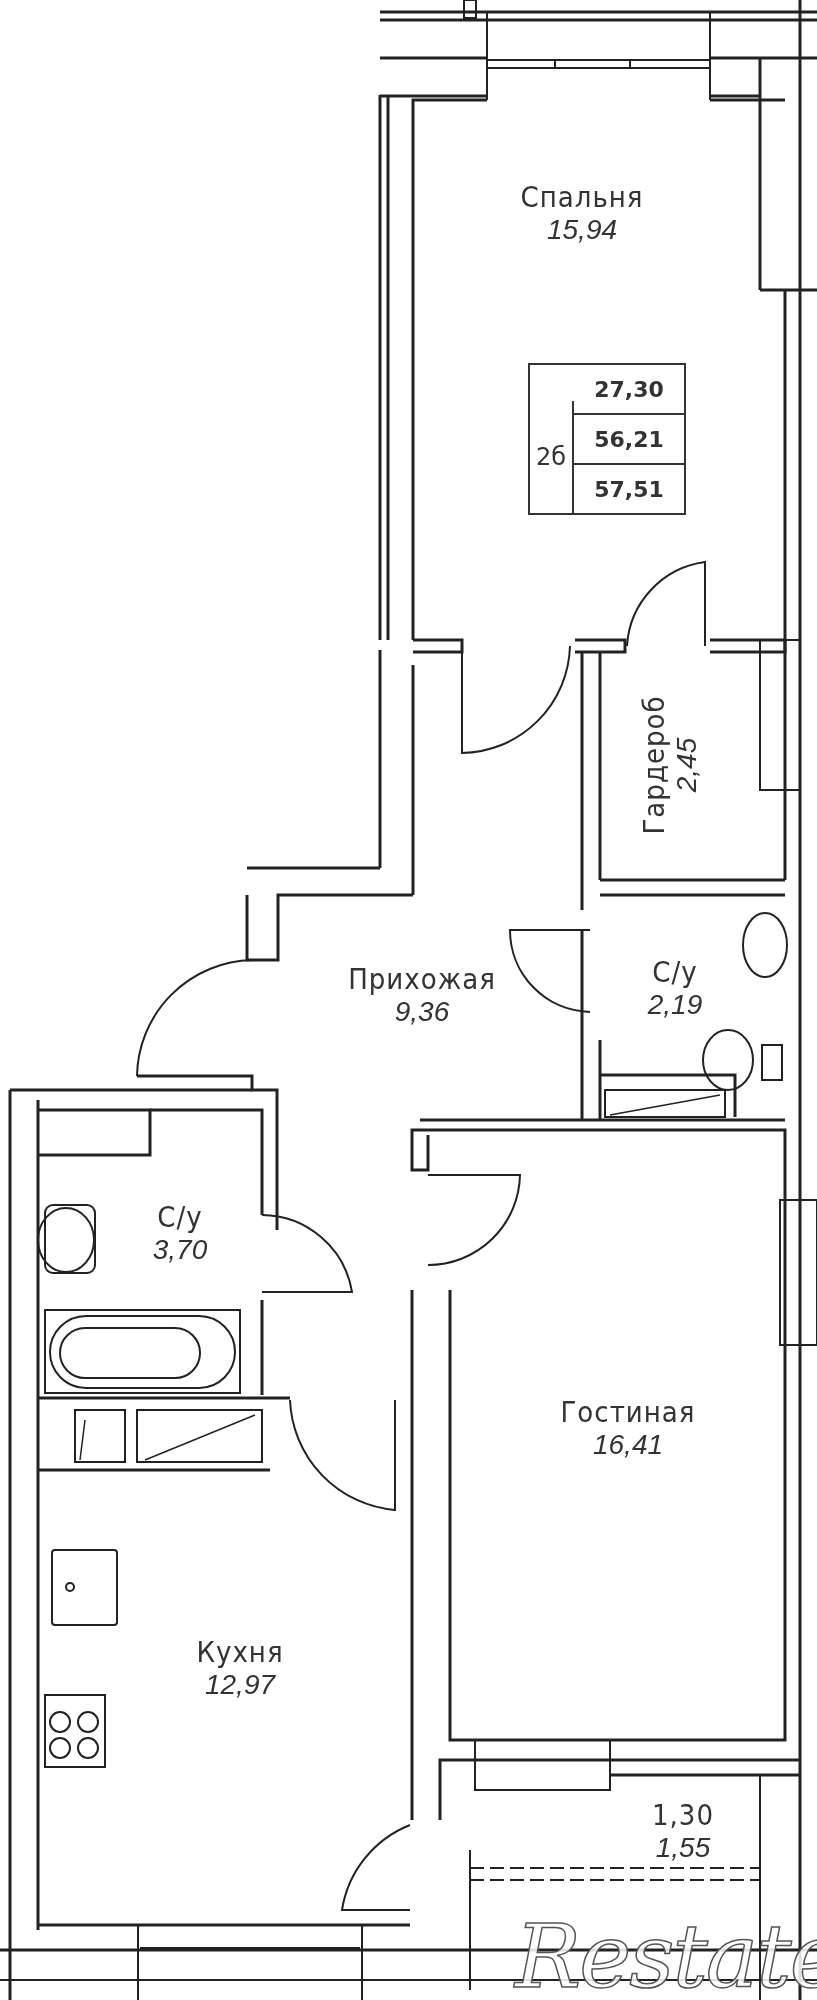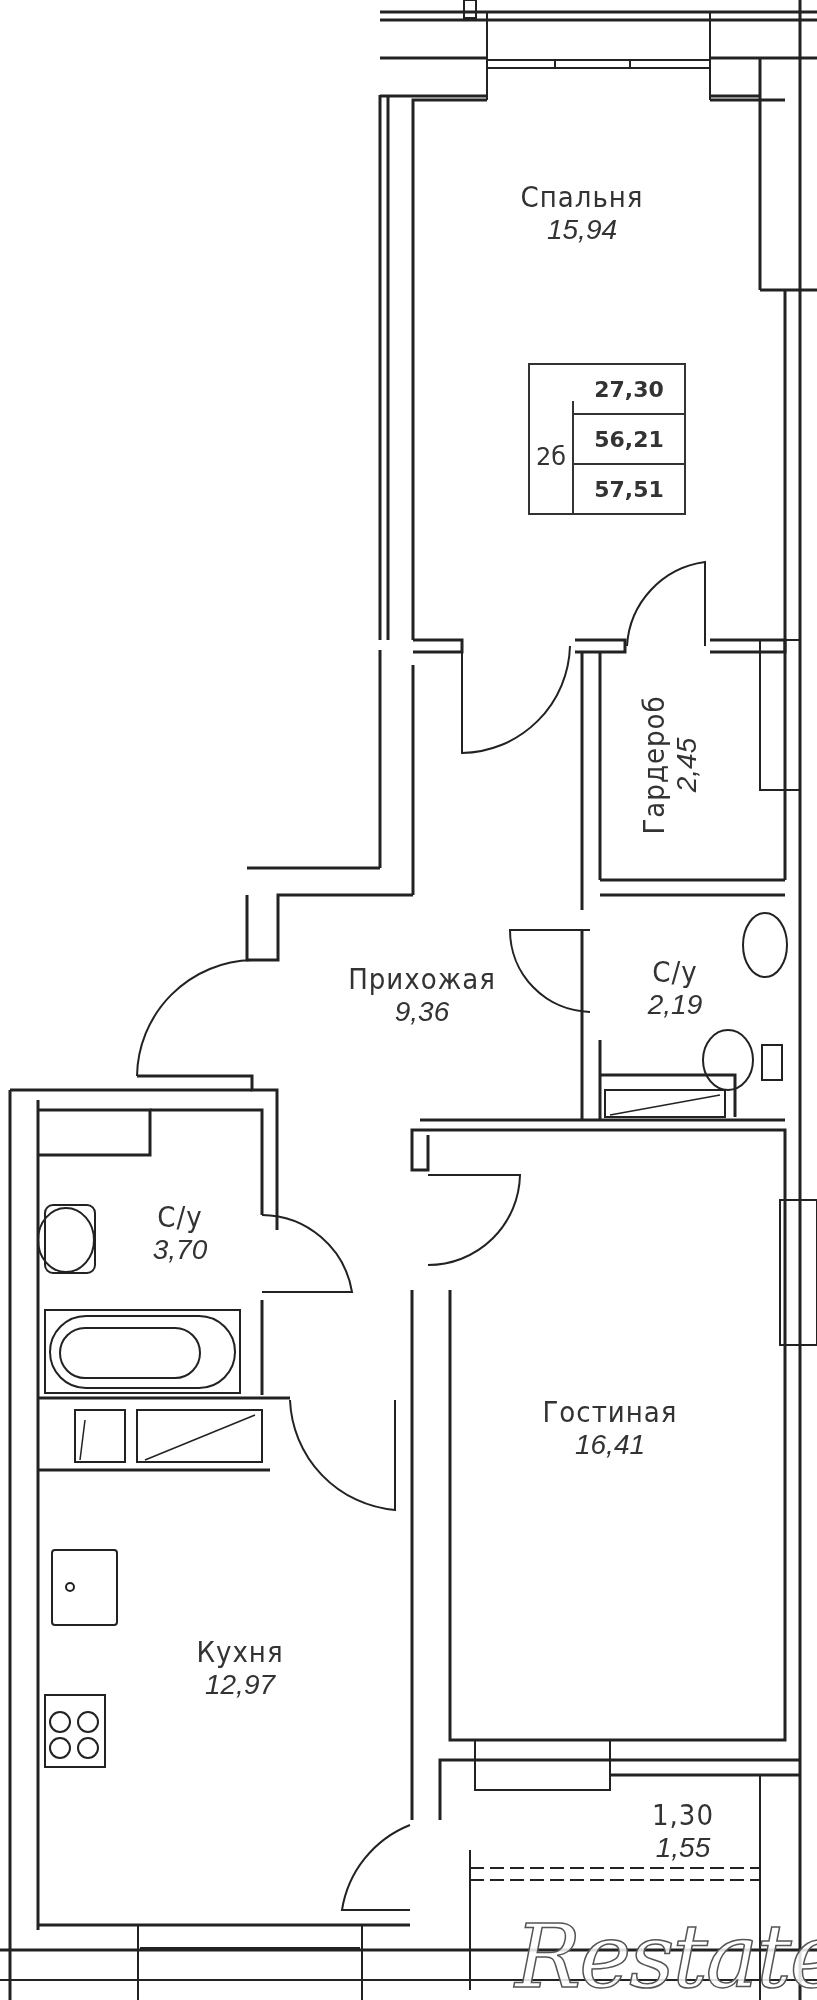--- a/index.html
+++ b/index.html
@@ -179,21 +179,21 @@
 <div class="lbl" style="left:675px; top:955px;">
   <div class="name">С/у</div>
   <div class="area">2,19</div>
 </div>
 
 <div class="lbl" style="left:180px; top:1200px;">
   <div class="name">С/у</div>
   <div class="area">3,70</div>
 </div>
 
-<div class="lbl" style="left:610px; top:1395px;">
+<div class="lbl" style="left:628px; top:1395px;">
   <div class="name">Гостиная</div>
   <div class="area">16,41</div>
 </div>
 
 <div class="lbl" style="left:240px; top:1635px;text-align:center;">
   <div class="name">Кухня</div>
   <div class="area">12,97</div>
 </div>
 
 <div class="lbl" style="left:683px; top:1798px;">

